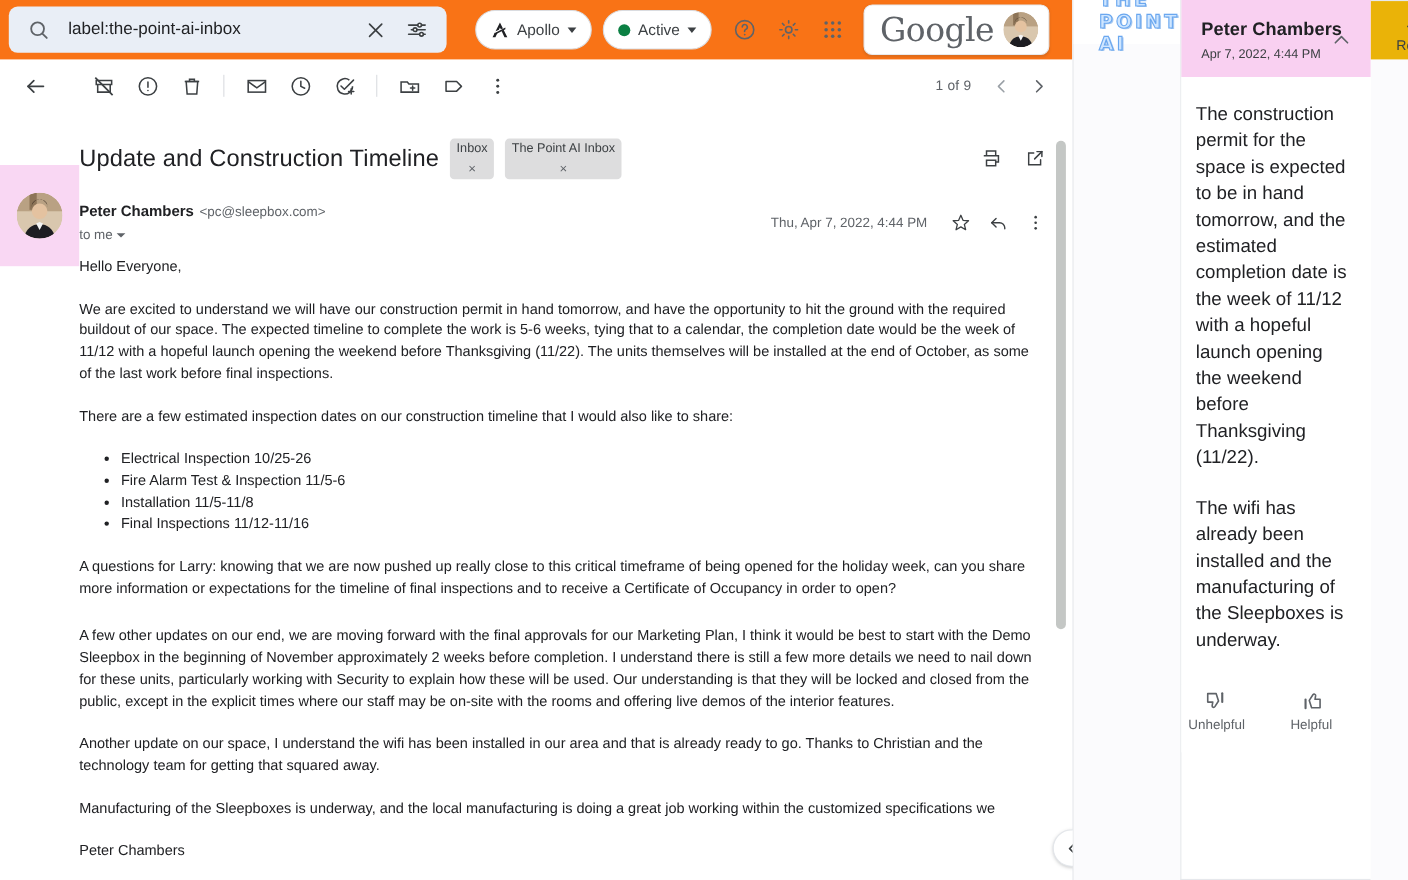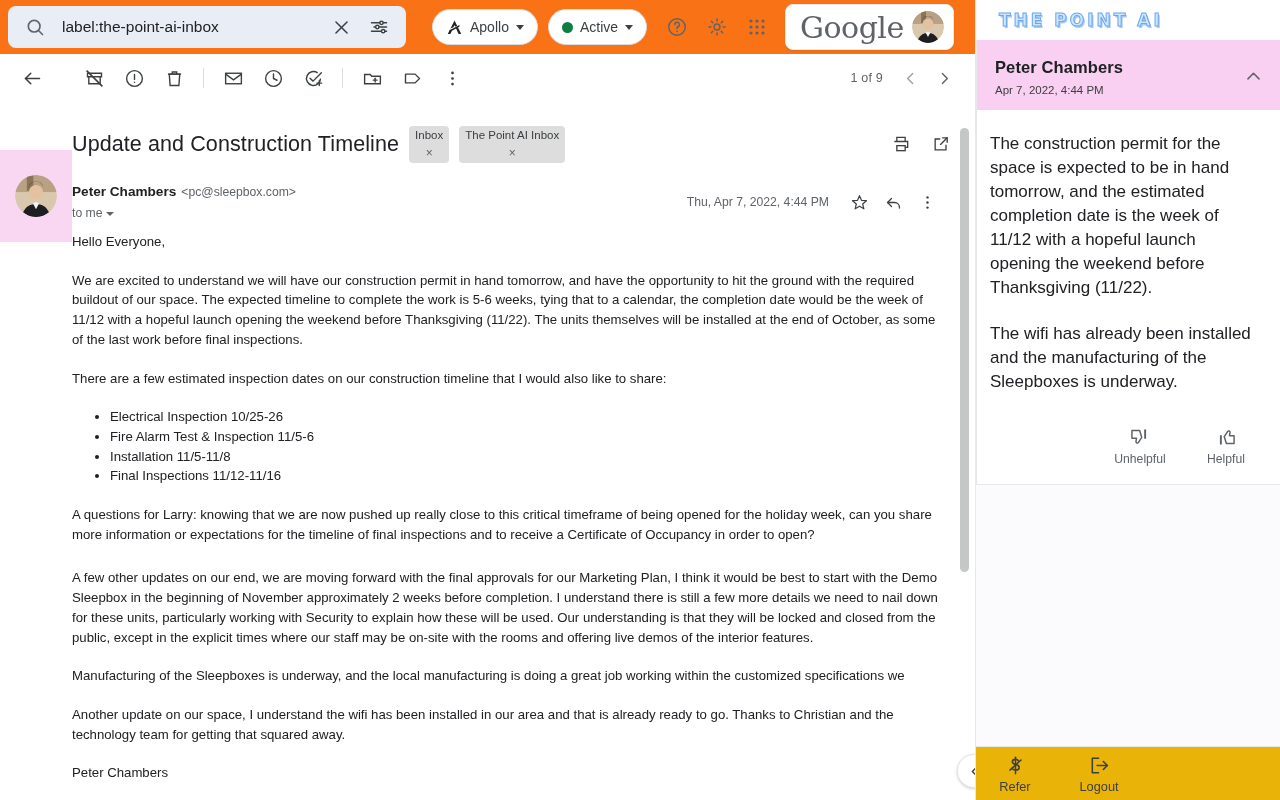--- a/index.html
+++ b/index.html
@@ -67,21 +67,21 @@
   
   .msghead { position: relative; display: flex; padding: 8px 14px 0 0; }
   .avatar-wrap { position: absolute; left: 0; top: -26px; width: 72px; height: 92px; background: #f9d7f3; display: flex; align-items: center; justify-content: center; }
   .avatar-lg { width: 42px; height: 42px; border-radius: 50%; overflow: hidden; }
   .msghead-body { margin-left: 72px; flex: 1; }
   .from-line { display: flex; align-items: baseline; }
   .from-name { font-size: 13.6px; font-weight: bold; color: #202124; }
   .from-addr { font-size: 12.2px; color: #5f6368; margin-left: 5px; }
   .to-line { font-size: 12.2px; color: #5f6368; margin-top: 7px; display: flex; align-items: center; gap: 4px; cursor: pointer; }
   .to-caret { width: 0; height: 0; border-left: 4px solid transparent; border-right: 4px solid transparent; border-top: 4.5px solid #5f6368; position: relative; top: 1px; }
-  .msghead-right { display: flex; align-items: center; gap: 2px; position: absolute; right: 32px; top: 10px; }
+  .msghead-right { display: flex; align-items: center; gap: 2px; position: absolute; right: 18px; top: 10px; }
   .msgdate { font-size: 12.2px; color: #5f6368; margin-right: 12px; white-space: nowrap; }
   .mh-ico { width: 32px; height: 32px; display: flex; align-items: center; justify-content: center; border-radius: 50%; cursor: pointer; color: #5f6368; }
 
   
   .mailbody { padding: 12px 30px 0 72px; font-size: 13.2px; line-height: 19.7px; color: #202124; }
   .mailbody p { margin: 0 0 19px 0; }
   .mailbody ul { margin: 0 0 19px 0; padding-left: 38px; }
   .mailbody li { margin-bottom: 0; line-height: 19.7px; }
   .sig { margin-top: 19px; }
 
@@ -89,21 +89,21 @@
   .vscroll { position: absolute; right: 6px; top: 128px; width: 9px; height: 444px; background: #c4c7c5; border-radius: 5px; cursor: pointer; }
   
   .collapse-handle {
     position: absolute; right: -16px; bottom: 12px; width: 34px; height: 34px;
     border-radius: 50%; background: #fff; border: 1px solid #e3e6ea;
     box-shadow: 0 1px 3px rgba(60,64,67,.25);
     display: flex; align-items: center; justify-content: center; cursor: pointer; z-index: 30; color: #3c4043;
   }
 
   
-  #sidepanel { width: 305px; height: 800px; background: #fbfbfd; border-left: 1px solid #e6e8ec; display: flex; flex-direction: column; position: relative; }
+  #sidepanel { width: 305px; height: 800px; background: #fbfbfd; border-left: 1px solid #e6e8ec; display: flex; flex-direction: row; position: relative; }
   .sp-logo-bar { height: 40px; background: #fff; display: flex; align-items: center; padding-left: 23px; }
   .sp-logo { font-family: "DejaVu Sans", sans-serif; font-weight: bold; font-size: 17px; letter-spacing: 3px;
              color: #cfe6ff; -webkit-text-stroke: 1px #6aa7ef; text-shadow: 1.5px 1.5px 0 #a8c9f0; }
 
   .sp-card { background: #fff; border: 1px solid #e6e8ec; border-top: none; border-right: none; }
   .sp-head { background: #f9d0f1; padding: 18px 16px 14px 18px; position: relative; }
   .sp-head-name { font-size: 16.5px; font-weight: bold; color: #202124; letter-spacing: .1px; }
   .sp-head-date { font-size: 11.5px; color: #3c4043; margin-top: 7px; }
   .sp-chevron { position: absolute; right: 13px; top: 22px; width: 28px; height: 28px; display: flex; align-items: center; justify-content: center; cursor: pointer; color: #5f6368; }
 
@@ -398,22 +398,22 @@
       <p>We are excited to understand we will have our construction permit in hand tomorrow, and have the opportunity to hit the ground with the required buildout of our space.  The expected timeline to complete the work is 5-6 weeks, tying that to a calendar, the completion date would be the week of 11/12 with a hopeful launch opening the weekend before Thanksgiving (11/22).  The units themselves will be installed at the end of October, as some of the last work before final inspections.</p>
       <p>There are a few estimated inspection dates on our construction timeline that I would also like to share:</p>
       <ul>
         <li>Electrical Inspection 10/25-26</li>
         <li>Fire Alarm Test &amp; Inspection 11/5-6</li>
         <li>Installation 11/5-11/8</li>
         <li>Final Inspections 11/12-11/16</li>
       </ul>
       <p style="margin-bottom:24px">A questions for Larry: knowing that we are now pushed up really close to this critical timeframe of being opened for the holiday week, can you share more information or expectations for the timeline of final inspections and to receive a Certificate of Occupancy in order to open?</p>
       <p>A few other updates on our end, we are moving forward with the final approvals for our Marketing Plan, I think it would be best to start with the Demo Sleepbox in the beginning of November approximately 2 weeks before completion.  I understand there is still a few more details we need to nail down for these units, particularly working with Security to explain how these will be used.  Our understanding is that they will be locked and closed from the public, except in the explicit times where our staff may be on-site with the rooms and offering live demos of the interior features.</p>
+      <p>Another update on our space, I understand the wifi has been installed in our area and that is already ready to go.  Thanks to Christian and the technology team for getting that squared away.</p>
       <p>Manufacturing of the Sleepboxes is underway, and the local manufacturing is doing a great job working within the customized specifications we</p>
-      <p>Another update on our space, I understand the wifi has been installed in our area and that is already ready to go.  Thanks to Christian and the technology team for getting that squared away.</p>
       <p class="sig">Peter Chambers</p>
     </div>
 
     <div class="vscroll"></div>
     <div class="collapse-handle">
       <svg width="13" height="13" viewBox="0 0 24 24" fill="none" stroke="currentColor" stroke-width="2.6" stroke-linecap="round" stroke-linejoin="round">
         <polyline points="15,5 8,12 15,19"></polyline>
       </svg>
     </div>
   </div>

